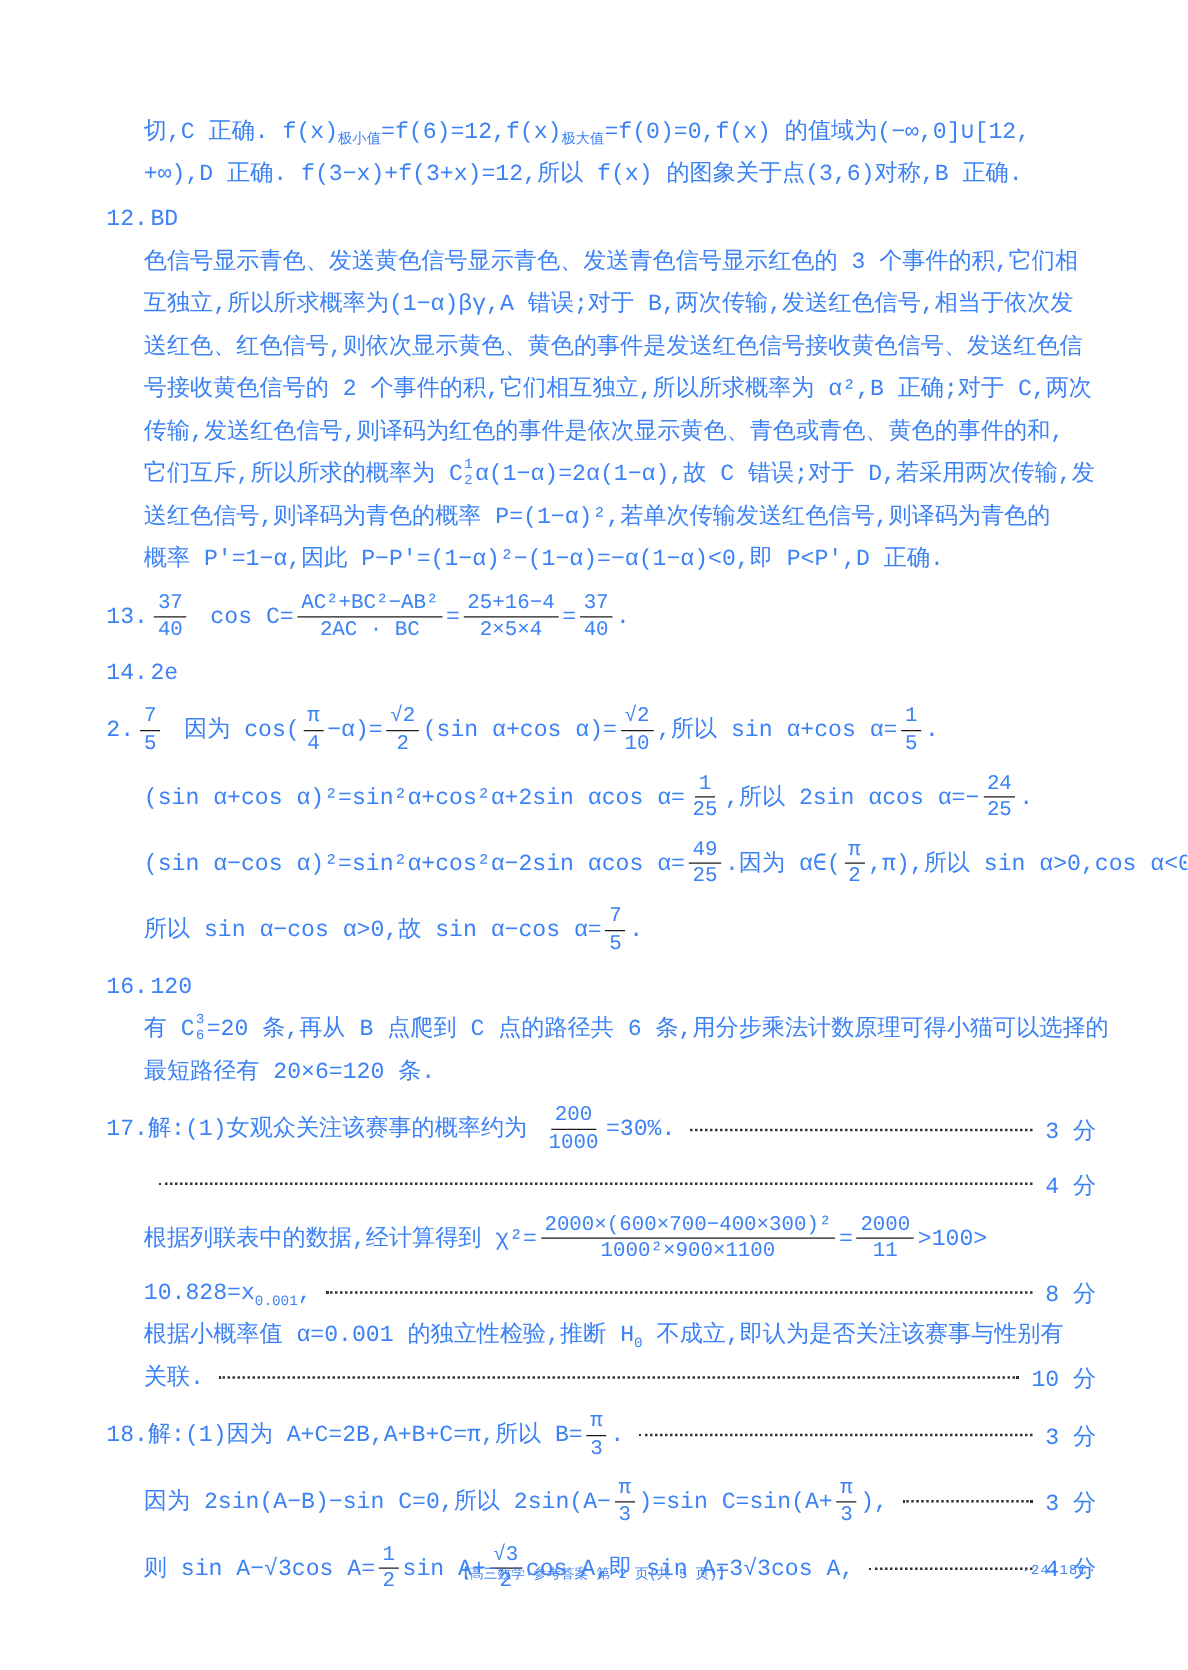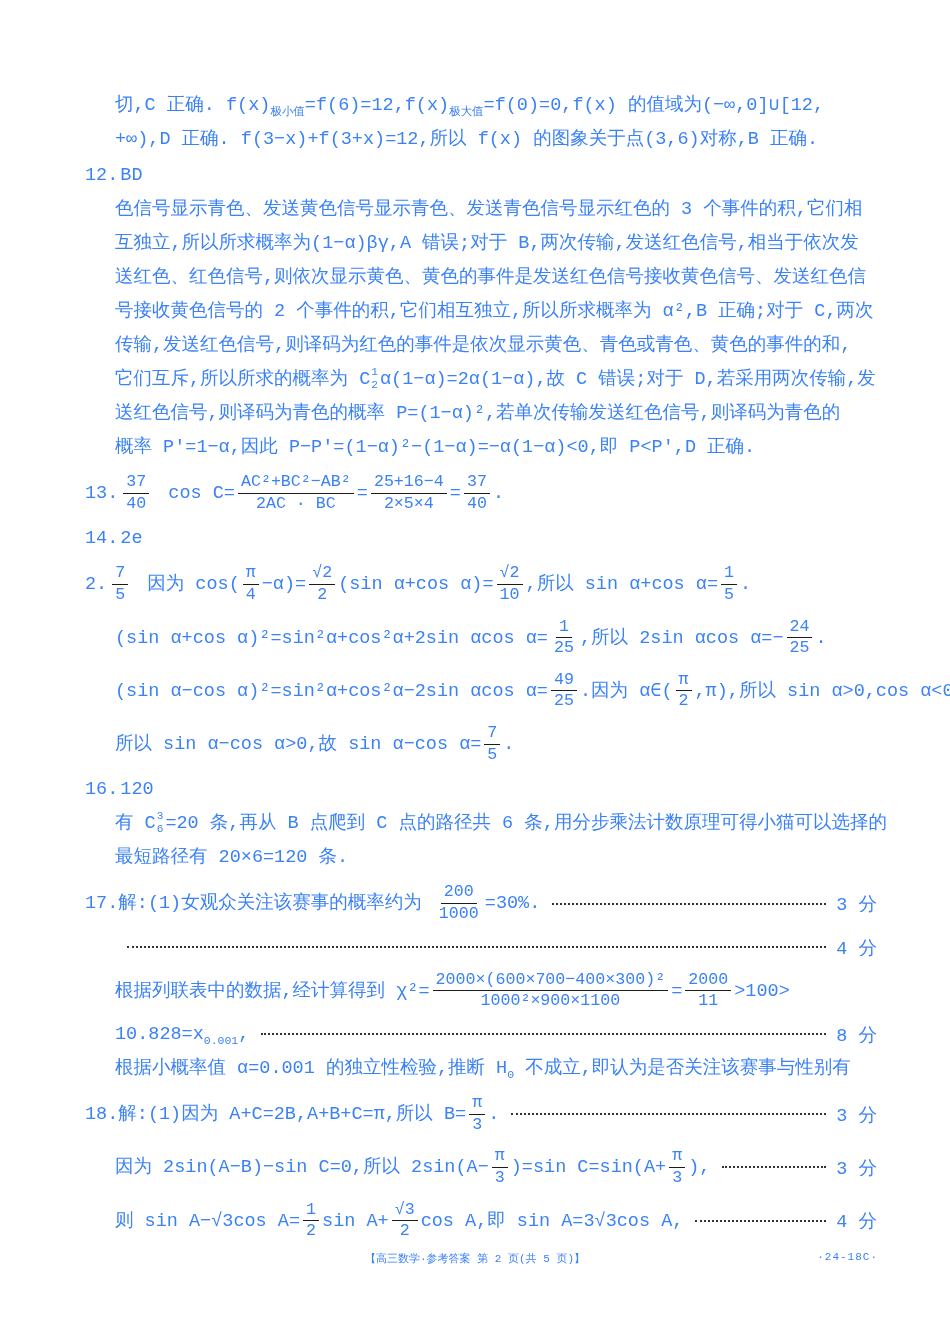--- a/index.html
+++ b/index.html
@@ -235,20 +235,25 @@
             </span>&gt;100&gt;</span>
         </div>
         <div class="line cont scored">
           <span class="ltext">10.828=x<sub>0.001</sub>,</span>
           <span class="leader"></span>
           <span class="score">8 分</span>
         </div>
         <div class="line cont">
           <span class="ltext">根据小概率值 α=0.001 的独立性检验,推断 H<sub>0</sub> 不成立,即认为是否关注该赛事与性别有</span>
         </div>
+        <div class="line cont scored">
+          <span class="ltext">关联.</span>
+          <span class="leader"></span>
+          <span class="score">10 分</span>
+        </div>
       </div>
       <div class="problem">
         <div class="line pstart scored">
           <span class="num">18.</span>
           <span class="ltext">解:(1)因为 A+C=2B,A+B+C=π,所以 B=<span class="frac">
               <span class="fn">π</span>
               <span class="fd">3</span>
             </span>.</span>
           <span class="leader"></span>
           <span class="score">3 分</span>

